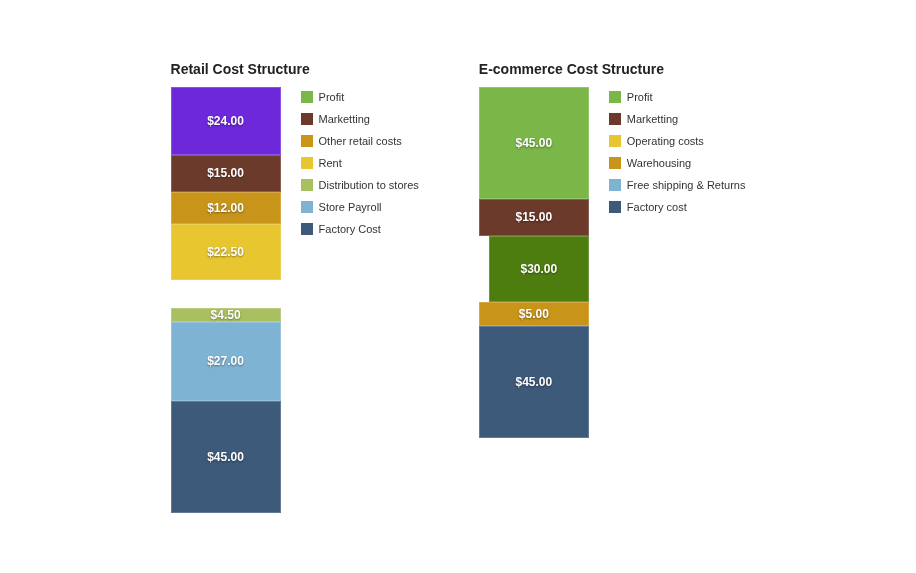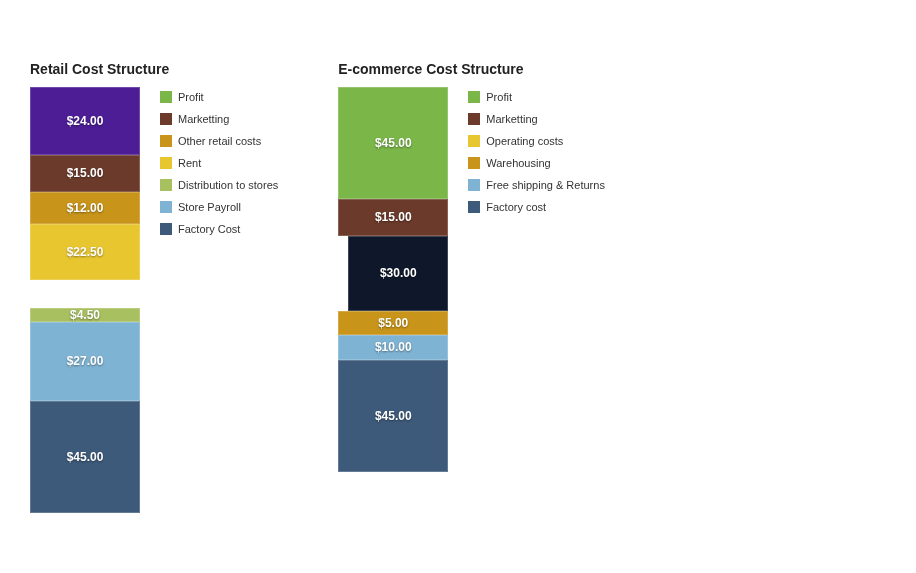--- a/index.html
+++ b/index.html
@@ -8,21 +8,21 @@
       font-family: Arial, sans-serif;
       width: 916px;
       height: 573px;
       display: flex;
       align-items: center;
       justify-content: center;
     }
     .charts-container {
       display: flex;
       align-items: flex-start;
-      justify-content: flex-start;
+      justify-content: center;
       gap: 60px;
       padding: 20px 30px;
       width: 100%;
     }
     .chart-section {
       display: flex;
       flex-direction: column;
       align-items: flex-start;
     }
     .chart-title {
@@ -72,21 +72,21 @@
   </style>
 </head>
 <body>
 
 <div class="charts-container">
 
   <div class="chart-section">
     <div class="chart-title">Retail Cost Structure</div>
     <div class="chart-body">
       <div class="stacked-bar" id="retail-bar">
-          <div class="bar-segment" style="background-color: #4c1d95; height: 68px;">$24.00</div>
+          <div class="bar-segment" style="background-color: #6d28d9; height: 68px;">$24.00</div>
           <div class="bar-segment" style="background-color: rgb(107, 58, 42); height: 37px;">$15.00</div>
           <div class="bar-segment" style="background-color: rgb(200, 149, 26); height: 32px;">$12.00</div>
           <div class="bar-segment" style="background-color: rgb(232, 198, 48); height: 56px;">$22.50</div>
           <div class="bar-segment" style="background-color: rgb(168, 192, 96); height: 14px; margin-top: 28px;">$4.50</div>
           <div class="bar-segment" style="background-color: rgb(127, 179, 211); height: 79px;">$27.00</div>
           <div class="bar-segment" style="background-color: rgb(61, 90, 122); height: 112px;">$45.00</div>
         </div>
       <div class="legend" id="retail-legend">
           <div class="legend-item">
             <div class="legend-color" style="background-color: rgb(122, 182, 72);"></div>
@@ -119,23 +119,22 @@
         </div>
     </div>
   </div>
 
   <div class="chart-section">
     <div class="chart-title">E-commerce Cost Structure</div>
     <div class="chart-body">
       <div class="stacked-bar" id="ecommerce-bar">
           <div class="bar-segment" style="background-color: rgb(122, 182, 72); height: 112px;">$45.00</div>
           <div class="bar-segment" style="background-color: rgb(107, 58, 42); height: 37px;">$15.00</div>
-          <div class="bar-segment" style="background-color: #0f172a; height: 75px; margin-left: 10px;">$30.00</div>
+          <div class="bar-segment" style="background-color: #4d7c0f; height: 66px; margin-left: 10px;">$30.00</div>
           <div class="bar-segment" style="background-color: rgb(200, 149, 26); height: 24px;">$5.00</div>
-          <div class="bar-segment" style="background-color: rgb(127, 179, 211); height: 25px;">$10.00</div>
           <div class="bar-segment" style="background-color: rgb(61, 90, 122); height: 112px;">$45.00</div>
         </div>
       <div class="legend" id="ecommerce-legend">
           <div class="legend-item">
             <div class="legend-color" style="background-color: rgb(122, 182, 72);"></div>
             <span>Profit</span>
           </div>
           <div class="legend-item">
             <div class="legend-color" style="background-color: rgb(107, 58, 42);"></div>
             <span>Marketting</span>

